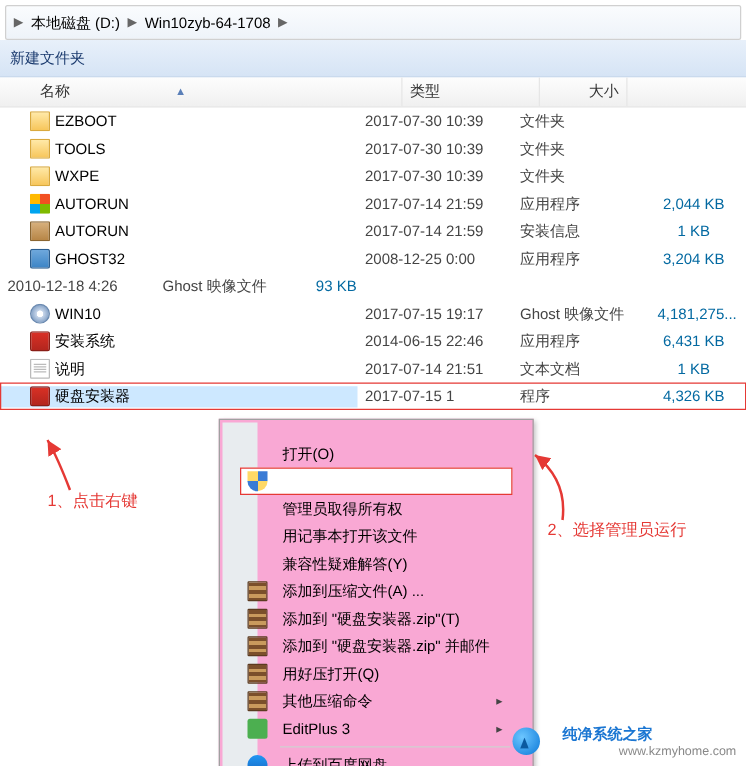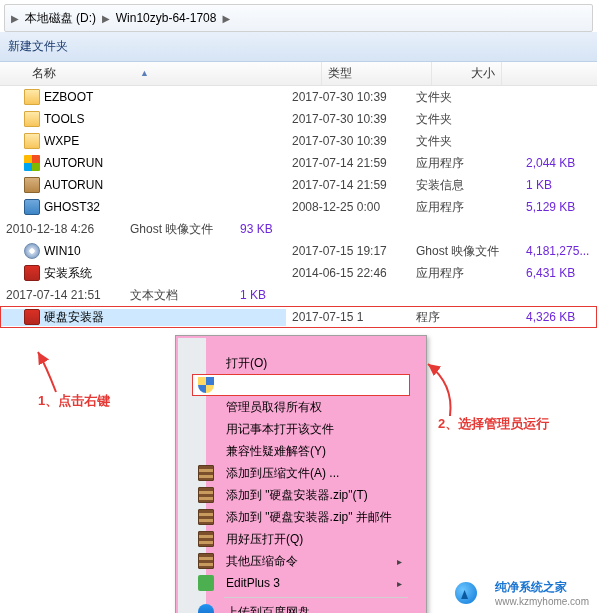--- a/index.html
+++ b/index.html
@@ -18,21 +18,21 @@
   .col-type { width: 110px; }
   .col-size { width: 70px; justify-content: flex-end; }
   .sort-arrow { position: absolute; left: 140px; top: 6px; font-size: 9px; color: #5a7fb8; }
 
   .file-list { }
   .row { display: flex; height: 22px; align-items: center; }
   .cell { padding: 0 6px; white-space: nowrap; overflow: hidden; }
   .cell-name { width: 286px; display: flex; align-items: center; gap: 4px; padding-left: 24px; }
   .cell-date { width: 124px; color: #444; }
   .cell-type { width: 110px; color: #444; }
-  .cell-size { width: 70px; text-align: left; color: #6d28d9; }
+  .cell-size { width: 70px; text-align: center; color: #0369a1; }
 
   .row.selected { outline: 1px solid #e53935; outline-offset: -1px; }
   .row.selected .cell-name { background: #cde8ff; }
 
   .icon { width: 16px; height: 16px; flex: 0 0 16px; display: inline-block; }
   .folder-icon { background: linear-gradient(#ffe9a8, #f7c65b); border: 1px solid #d9a93e; border-radius: 1px; }
   .disc-icon { background: radial-gradient(circle, #fff 25%, #c7d6ea 28%, #8aa6c9 70%, #6b8ab0 100%); border-radius: 50%; border:1px solid #6b8ab0; }
   .box-icon { background: linear-gradient(#d7b07d,#b78647); border:1px solid #8a6530; border-radius:1px; }
   .ghost-icon { background: linear-gradient(#6fa8dc,#3d85c6); border:1px solid #2a5d8f; border-radius:2px; }
   .txt-icon { background: #fff; border:1px solid #bbb; border-radius:1px; position:relative; }
@@ -45,28 +45,28 @@
   .menu-item { position: relative; height: 22px; display: flex; align-items: center; padding-left: 34px; }
   .menu-item.selected { background: #fff; outline: 1px solid #e53935; outline-offset: -1px; }
   .menu-item.has-sub::after { content: "▸"; position: absolute; right: 8px; color:#444; font-size: 10px; }
   .menu-icon { position:absolute; left:6px; width:16px; height:16px; }
   .menu-sep { height: 1px; background: #d0d0d0; margin: 3px 2px 3px 32px; }
   .shield-icon { background: conic-gradient(#3a7bd5 0 25%, #ffd966 0 50%, #3a7bd5 0 75%, #ffd966 0 100%); border-radius: 0 0 50% 50%; }
   .rar-icon { background: repeating-linear-gradient(#7b4f2b 0 3px,#c99a5d 3px 6px); border:1px solid #5c3b20; border-radius:1px; }
   .baidu-icon { background: linear-gradient(#2196f3,#1565c0); border-radius:50%; }
   .edit-icon { background: #4caf50; border-radius:2px; }
 
-  .annotation { position: absolute; color: #e53935; font-size: 13px; font-weight: 700; }
+  .annotation { position: absolute; color: #e53935; font-size: 13px; font-weight: 400; }
   .anno1 { left: 38px; top: 392px; }
   .anno2 { left: 438px; top: 415px; }
 
   svg.arrow { position: absolute; pointer-events: none; }
 
   .watermark { position: absolute; right: 8px; bottom: 6px; display: flex; align-items: center; gap: 18px; font-size: 13px; color: #1b76d2; font-weight: 600; }
-  .watermark .sub { font-size: 10px; color: #888; font-weight: 400; display:block; }
+  .watermark .sub { font-size: 10px; color: #888; font-weight: 400; display:block;margin-left:45px; }
   .wm-logo { width: 22px; height: 22px; border-radius: 50%; background: radial-gradient(circle at 35% 35%, #6cc6ff, #0b78d8); position: relative; }
   .wm-logo::after { content:""; position:absolute; left:6px; top:8px; width:7px; height:9px; background:#0b5aa0; clip-path: polygon(50% 0,100% 100%,0 100%); }
 </style>
 </head>
 <body>
 
 <div class="breadcrumb-bar">
   <span class="crumb-sep">▶</span>
   <span class="crumb">本地磁盘 (D:)</span>
   <span class="crumb-sep">▶</span>
@@ -133,21 +133,21 @@
       <div class="cell cell-type">安装信息</div>
       <div class="cell cell-size">1 KB</div>
     </div>
     <div class="row">
       <div class="cell cell-name">
         <span class="icon ghost-icon"></span>
         <span>GHOST32</span>
       </div>
       <div class="cell cell-date">2008-12-25 0:00</div>
       <div class="cell cell-type">应用程序</div>
-      <div class="cell cell-size">5,129 KB</div>
+      <div class="cell cell-size">3,204 KB</div>
     </div>
     <div class="row">
       <div class="cell cell-date">2010-12-18 4:26</div>
       <div class="cell cell-type">Ghost 映像文件</div>
       <div class="cell cell-size">93 KB</div>
     </div>
     <div class="row">
       <div class="cell cell-name">
         <span class="icon disc-icon"></span>
         <span>WIN10</span>
@@ -159,20 +159,24 @@
     <div class="row">
       <div class="cell cell-name">
         <span class="icon exe-icon"></span>
         <span>安装系统</span>
       </div>
       <div class="cell cell-date">2014-06-15 22:46</div>
       <div class="cell cell-type">应用程序</div>
       <div class="cell cell-size">6,431 KB</div>
     </div>
     <div class="row">
+      <div class="cell cell-name">
+        <span class="icon txt-icon"></span>
+        <span>说明</span>
+      </div>
       <div class="cell cell-date">2017-07-14 21:51</div>
       <div class="cell cell-type">文本文档</div>
       <div class="cell cell-size">1 KB</div>
     </div>
     <div class="row selected">
       <div class="cell cell-name">
         <span class="icon exe-icon"></span>
         <span>硬盘安装器</span>
       </div>
       <div class="cell cell-date">2017-07-15 1</div>

